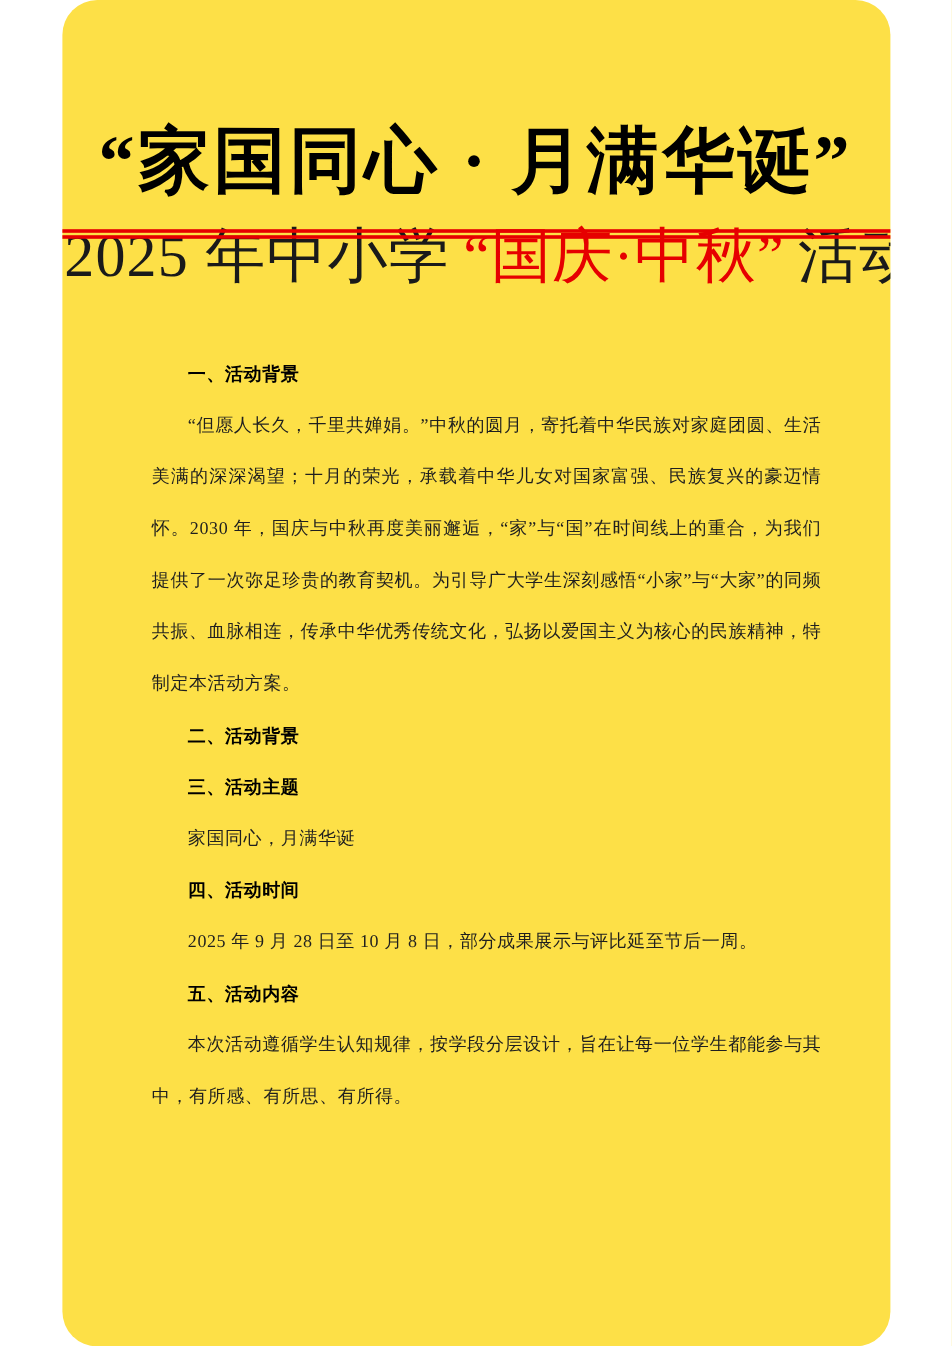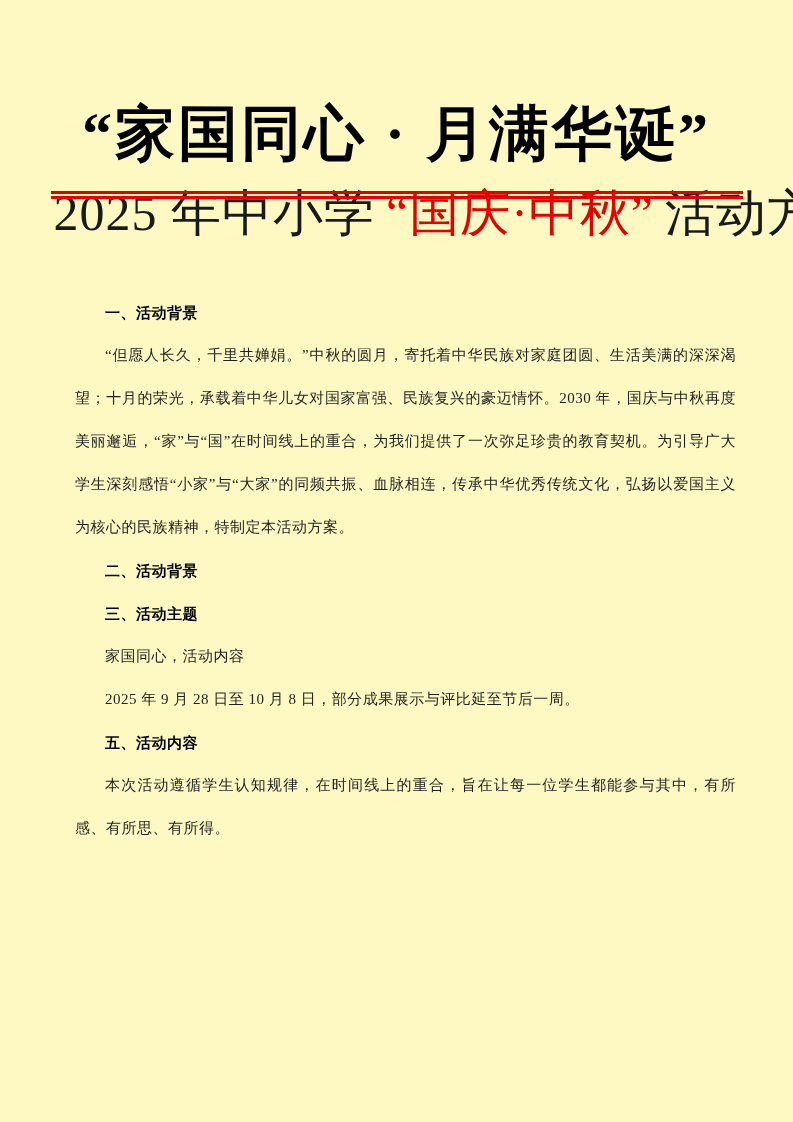--- a/index.html
+++ b/index.html
@@ -1,24 +1,25 @@
 <!DOCTYPE html>
 <html lang="zh" style="--accent-red: #e60000;"><head>
 <meta charset="utf-8">
 <style>
   * { margin:0; padding:0; box-sizing:border-box; }
   html,body { background:#ffffff; }
   .page {
     position:relative;
-    width:793px;
+    width:690px;
     height:1122px;
     margin:0 auto;
-    background:#fef9c3;
+    background:#fde047;
     overflow:hidden;
     color:#111;
+    border-radius:29px;
   }
   
   .title-block {
     padding-top:98px;
     text-align:center;
   }
   .doc-title {
     font-family:"Liberation Serif","DejaVu Serif",serif;
     font-size:60px;
     line-height:1.2;
@@ -91,21 +92,22 @@
   </header>
 
   <main class="content">
 
     <p class="sec-heading">一、活动背景</p>
     <p class="sec-body">“但愿人长久，千里共婵娟。”中秋的圆月，寄托着中华民族对家庭团圆、生活美满的深深渴望；十月的荣光，承载着中华儿女对国家富强、民族复兴的豪迈情怀。2030 年，国庆与中秋再度美丽邂逅，“家”与“国”在时间线上的重合，为我们提供了一次弥足珍贵的教育契机。为引导广大学生深刻感悟“小家”与“大家”的同频共振、血脉相连，传承中华优秀传统文化，弘扬以爱国主义为核心的民族精神，特制定本活动方案。</p>
 
     <p class="sec-heading">二、活动背景</p>
 
     <p class="sec-heading">三、活动主题</p>
-    <p class="sec-body">家国同心，活动内容</p>
+    <p class="sec-body">家国同心，月满华诞</p>
 
+    <p class="sec-heading">四、活动时间</p>
     <p class="sec-body">2025 年 9 月 28 日至 10 月 8 日，部分成果展示与评比延至节后一周。</p>
 
     <p class="sec-heading">五、活动内容</p>
-    <p class="sec-body">本次活动遵循学生认知规律，在时间线上的重合，旨在让每一位学生都能参与其中，有所感、有所思、有所得。</p>
+    <p class="sec-body">本次活动遵循学生认知规律，按学段分层设计，旨在让每一位学生都能参与其中，有所感、有所思、有所得。</p>
 
   </main>
 </div>
 
 </body></html>

